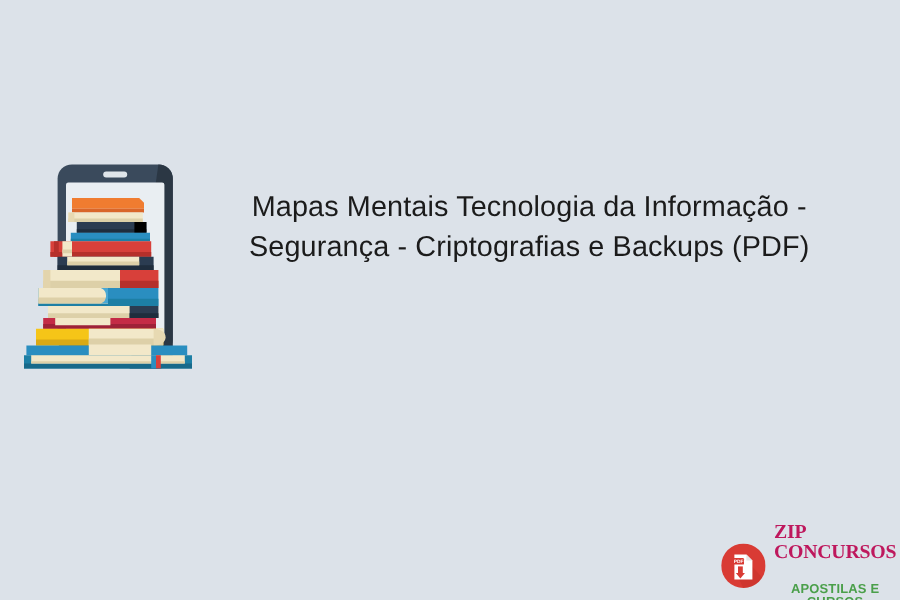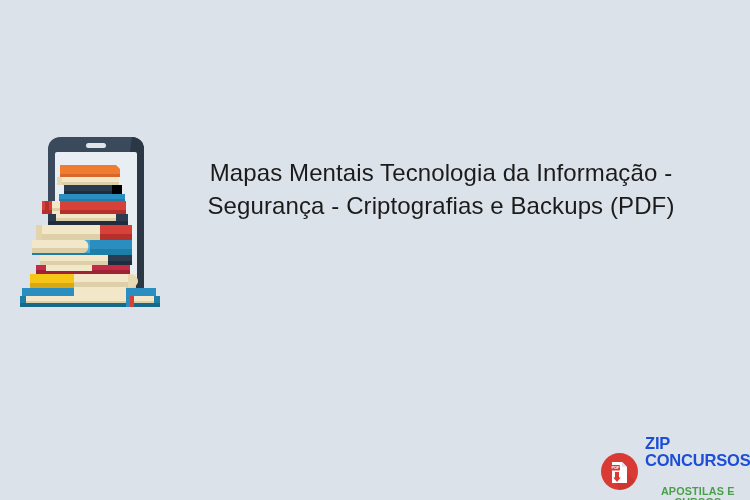--- a/index.html
+++ b/index.html
@@ -71,22 +71,23 @@
   #brand-wordmark {
     display: flex;
     flex-direction: column;
     justify-content: center;
     line-height: 1;
     padding-top: 1px;
   }
   #brand-name {
     font-size: 16.5px;
     font-weight: bold;
-    color: #1d4ed8;
+    color: #be185d;
     letter-spacing: -0.2px;
+    font-family: Liberation Serif, serif;
   }
   #brand-tagline {
     font-size: 10.8px;
     font-weight: bold;
     color: #4a9f4a;
     letter-spacing: 0.15px;
     margin-top: 18px;
     text-align: center;
   }
 </style>

